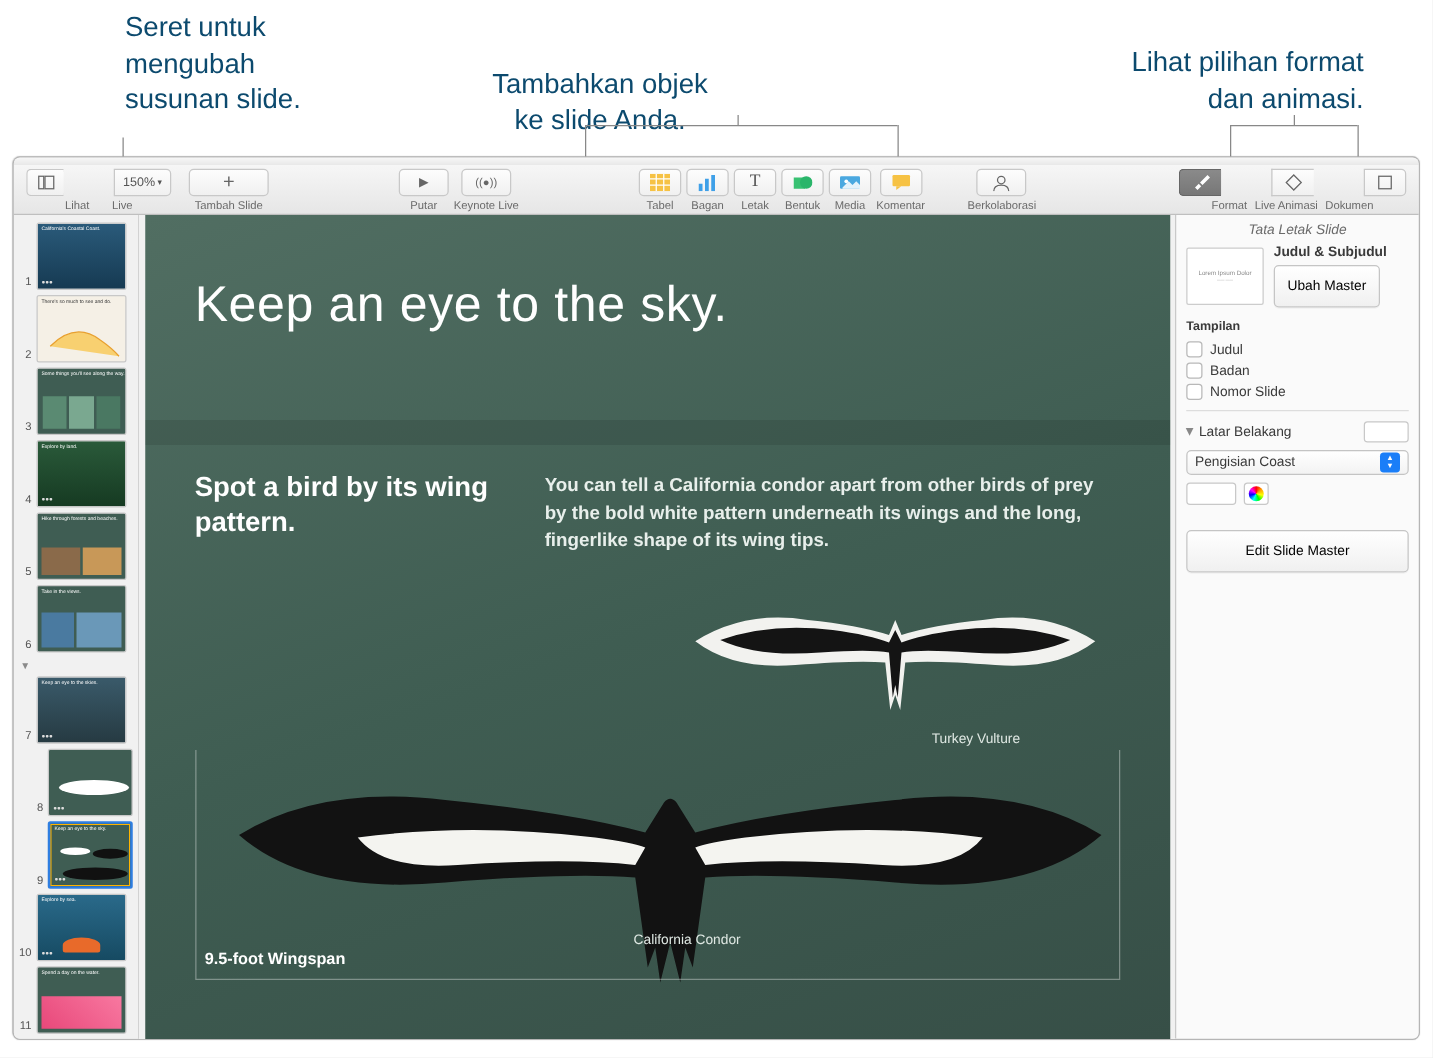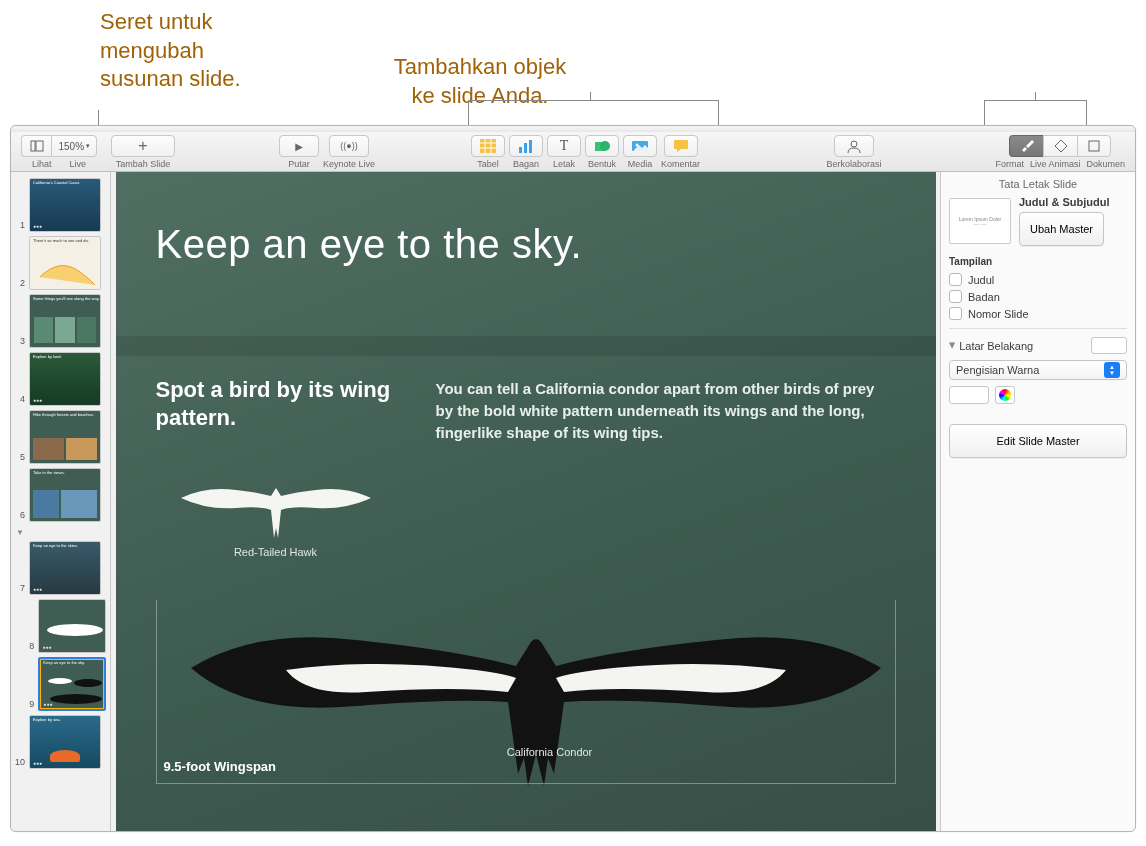--- a/index.html
+++ b/index.html
@@ -1,33 +1,33 @@
 <!DOCTYPE html>
 <html><head>
 <meta charset="utf-8">
 <style>
 * { box-sizing: border-box; margin: 0; padding: 0; }
 body { font-family: -apple-system, "Helvetica Neue", Arial, sans-serif; font-size: 11px; color: #333; background: #fff; width: 1146px; height: 846px; position: relative; overflow: hidden; }
 
 
 .callouts { position: absolute; top: 0; left: 0; right: 0; height: 130px; pointer-events: none; }
-.callout { position: absolute; font-size: 22px; color: #a16207; line-height: 1.3; text-align: center; }
+.callout { position: absolute; font-size: 22px; color: #0c4a6e; line-height: 1.3; text-align: center; }
 .callout-line { position: absolute; background: #888; }
 
 
 .app { position: absolute; top: 125px; left: 10px; right: 10px; bottom: 14px; border: 1px solid #b5b5b5; border-radius: 6px; overflow: hidden; background: #ececec; box-shadow: 0 0 1px rgba(0,0,0,0.2); display: flex; flex-direction: column; }
 .titlebar { height: 6px; background: linear-gradient(#f7f7f7,#e8e8e8); }
 .toolbar { height: 40px; background: linear-gradient(#f6f6f6,#e6e6e6); border-bottom: 1px solid #bfbfbf; display: flex; align-items: flex-start; padding: 3px 8px 0; gap: 0; }
 .tb-group { display: flex; flex-direction: column; align-items: center; margin: 0 2px; }
 .tb-button { height: 22px; min-width: 34px; background: linear-gradient(#fdfdfd,#f0f0f0); border: 1px solid #c8c8c8; border-radius: 4px; display: flex; align-items: center; justify-content: center; font-size: 10px; color: #555; cursor: default; }
 .tb-button.wide { min-width: 64px; }
 .tb-button.active { background: linear-gradient(#8a8a8a,#777); border-color: #666; color: #fff; }
 .tb-label { font-size: 9px; color: #6a6a6a; margin-top: 2px; white-space: nowrap; }
 .tb-spacer { flex: 1; }
-.tb-segment { display: flex; }
+.tb-segment { display: flex; gap: 40px; }
 .tb-segment .tb-button { border-radius: 0; border-right-width: 0; }
 .tb-segment .tb-button:first-child { border-radius: 4px 0 0 4px; }
 .tb-segment .tb-button:last-child { border-radius: 0 4px 4px 0; border-right-width: 1px; }
 
 .content { flex: 1; display: flex; overflow: hidden; }
 
 
 .navigator { width: 100px; background: #f1f1f1; border-right: 1px solid #c9c9c9; overflow-y: auto; padding: 4px 0; }
 .slide-thumb { display: flex; align-items: flex-start; padding: 2px 4px; position: relative; }
 .slide-num { width: 10px; font-size: 9px; color: #555; margin-top: 42px; text-align: right; }
@@ -43,21 +43,21 @@
 .slide-title { position:absolute; top:50px; left:40px; font-size:40px; font-weight:500; letter-spacing:0.5px; }
 .slide-band { position:absolute; top:164px; left:0; right:0; height:20px; background: rgba(0,0,0,0.1);}
 .subtitle { position:absolute; top:204px; left:40px; width:250px; font-size:22px; font-weight:700; line-height:1.25;}
 .paragraph { position:absolute; top:206px; left:320px; width:460px; font-size:15px; line-height:1.45; font-weight:700; color:#e8efeb;}
 .bird-label { font-size:11px; color:#dfe8e3;}
 .wingspan-box { position:absolute; left:40px; bottom:48px; right:40px; height:184px; border:1px solid rgba(255,255,255,0.35); border-top:none;}
 .wingspan-lbl { position:absolute; left:48px; bottom:58px; font-size:13px; font-weight:700;}
 
 
 .inspector { width: 195px; background: #fafafa; border-left: 1px solid #c9c9c9; padding: 6px 8px; font-size: 11px; color: #3a3a3a; }
-.insp-title { text-align: center; font-size: 11px; color: #6a6a6a; margin-bottom: 6px; }
+.insp-title { text-align: center; font-size: 11px; color: #6a6a6a; margin-bottom: 6px; font-style: italic; }
 .insp-row { display:flex; align-items:center; gap:8px; margin-bottom:6px;}
 .master-thumb { width:62px; height:46px; background:#fff; border:1px solid #ccc; border-radius:2px; position:relative; font-size:5px; display:flex; flex-direction:column; align-items:center; justify-content:center; color:#888;}
 .master-info { flex:1; }
 .master-name { font-size:11px; font-weight:600; margin-bottom:4px;}
 .mac-button { height:19px; background:linear-gradient(#fff,#f0f0f0); border:1px solid #c5c5c5; border-radius:4px; font-size:11px; padding:16px 10px; display:inline-flex; align-items:center; justify-content:center; box-shadow:0 1px 0 rgba(0,0,0,0.04); cursor:default;}
 .insp-h { font-size:10px; font-weight:600; color:#3a3a3a; margin:10px 0 6px;}
 .chk-row { display:flex; align-items:center; gap:6px; font-size:11px; margin:4px 0;}
 .chk { width:13px; height:13px; border:1px solid #b8b8b8; border-radius:3px; background:#fff;}
 .insp-divider { border-top:1px solid #ddd; margin:8px 0;}
 .disclosure-row { display:flex; align-items:center; gap:4px; font-size:11px;}
@@ -84,20 +84,21 @@
   <div class="callout" style="left:100px; top:8px; text-align:left;">Seret untuk<br>mengubah<br>susunan slide.</div>
   <div class="callout-line" style="left:98px; top:110px; width:1px; height:66px;"></div>
   <div class="callout-line" style="left:98px; top:176px; width:10px; height:1px;"></div>
 
   <div class="callout" style="left:350px; top:53px; width:260px;">Tambahkan objek<br>ke slide Anda.</div>
   <div class="callout-line" style="left:468px; top:100px; width:250px; height:1px;"></div>
   <div class="callout-line" style="left:468px; top:100px; width:1px; height:30px;"></div>
   <div class="callout-line" style="left:718px; top:100px; width:1px; height:30px;"></div>
   <div class="callout-line" style="left:590px; top:92px; width:1px; height:8px;"></div>
 
+  <div class="callout" style="right:55px; top:36px; width:320px; text-align:right;">Lihat pilihan format<br>dan animasi.</div>
   <div class="callout-line" style="left:984px; top:100px; width:102px; height:1px;"></div>
   <div class="callout-line" style="left:984px; top:100px; width:1px; height:30px;"></div>
   <div class="callout-line" style="left:1086px; top:100px; width:1px; height:30px;"></div>
   <div class="callout-line" style="left:1035px; top:92px; width:1px; height:8px;"></div>
 </div>
 
 <div class="app">
   <div class="titlebar"></div>
 
   <div class="toolbar">
@@ -332,36 +333,44 @@
           </div>
       </div>
       <div class="slide-thumb">
         <div class="slide-num">10</div>
         <div class="thumb" style="background:linear-gradient(#2a6a8a,#164a62);">
             <div class="thumb-txt">Explore by sea.</div>
             <div style="position:absolute;bottom:6px;left:20px;width:30px;height:12px;background:#e86a2a;border-radius:50% 50% 2px 2px;"></div>
             <div class="thumb-dots">●●●</div>
           </div>
       </div>
+      <div class="slide-thumb">
+        <div class="slide-num">11</div>
+        <div class="thumb" style="background:#3f5d53;">
+            <div class="thumb-txt">Spend a day on the water.</div>
+            <div style="position:absolute;bottom:3px;left:3px;right:3px;height:26px;background:linear-gradient(45deg,#e8487a,#f878a0);"></div>
+          </div>
+      </div>
     </div>
 
     <div class="canvas-wrap">
       <div class="slide">
         <div class="slide-title">Keep an eye to the sky.</div>
         <div class="slide-band"></div>
         <div class="subtitle">Spot a bird by its wing pattern.</div>
         <div class="paragraph">You can tell a California condor apart from other birds of prey by the bold white pattern underneath its wings and the long, fingerlike shape of its wing tips.</div>
 
-        <div class="svgc" style="left:60px; top:296px; width:200px;">
-          <svg width="200" height="80" viewBox="0 0 200 80">
-              <path d="M5 30 Q30 18 60 22 Q80 24 95 28 L100 20 L105 28 Q120 24 140 22 Q170 18 195 30 Q170 42 140 40 Q115 38 105 42 L102 70 L100 60 L98 70 L95 42 Q85 38 60 40 Q30 42 5 30 Z" fill="#f5f5f2"></path>
-            </svg>
-          <div class="bird-label" style="text-align:center;margin-top:-4px;">Red-Tailed Hawk</div>
-        </div>
-
+
+        <div class="svgc" style="left:430px; top:296px; width:340px;">
+          <svg width="340" height="120" viewBox="0 0 340 120">
+            <path d="M10 45 Q50 20 100 28 Q140 32 165 40 L170 28 L175 40 Q200 32 240 28 Q290 20 330 45 Q300 68 250 64 Q200 60 178 62 L174 100 L170 88 L166 100 L162 62 Q140 60 90 64 Q40 68 10 45 Z" fill="#f2f2ef"></path>
+            <path d="M30 44 Q70 30 120 36 Q150 40 165 46 L170 36 L175 46 Q190 40 220 36 Q270 30 310 44 Q280 58 230 54 Q190 51 175 54 L172 90 L170 80 L168 90 L165 54 Q150 51 110 54 Q60 58 30 44 Z" fill="#141414"></path>
+          </svg>
+          <div class="bird-label" style="text-align:center;margin-top:-6px;padding-left:130px;">Turkey Vulture</div>
+        </div>
 
         <div class="svgc" style="left:60px; top:426px; width:720px;">
           <svg width="720" height="200" viewBox="0 0 720 200">
             <path d="M15 70 Q80 30 180 42 Q280 52 340 68 L355 44 Q360 38 365 44 L380 68 Q440 52 540 42 Q640 30 705 70 Q650 118 540 108 Q440 100 388 104 L378 176 L372 160 L368 188 L360 156 L352 188 L348 160 L342 176 L332 104 Q280 100 180 108 Q70 118 15 70 Z" fill="#121212"></path>
             <path d="M110 72 Q200 60 300 72 Q330 76 340 80 L332 94 Q280 88 190 94 Q130 98 110 72 Z" fill="#f4f4f0"></path>
             <path d="M610 72 Q520 60 420 72 Q390 76 380 80 L388 94 Q440 88 530 94 Q590 98 610 72 Z" fill="#f4f4f0"></path>
           </svg>
         </div>
         <div class="bird-label" style="position:absolute; left:0; right:0; text-align:center; top:574px;padding-left:48px;">California Condor</div>
 
@@ -397,21 +406,21 @@
           <span>Nomor Slide</span>
         </div>
 
       <div class="insp-divider"></div>
       <div class="disclosure-row">
         <span class="tri">▶</span>
         <span>Latar Belakang</span>
         <div class="swatch"></div>
       </div>
       <div class="popup">
-        <span>Pengisian Warna</span>
+        <span>Pengisian Coast</span>
         <div class="arrows">
             <span>▲</span>
             <span>▼</span>
           </div>
       </div>
       <div class="color-row">
         <div class="color-well"></div>
         <div class="color-btn">
             <div class="wheel"></div>
           </div>

